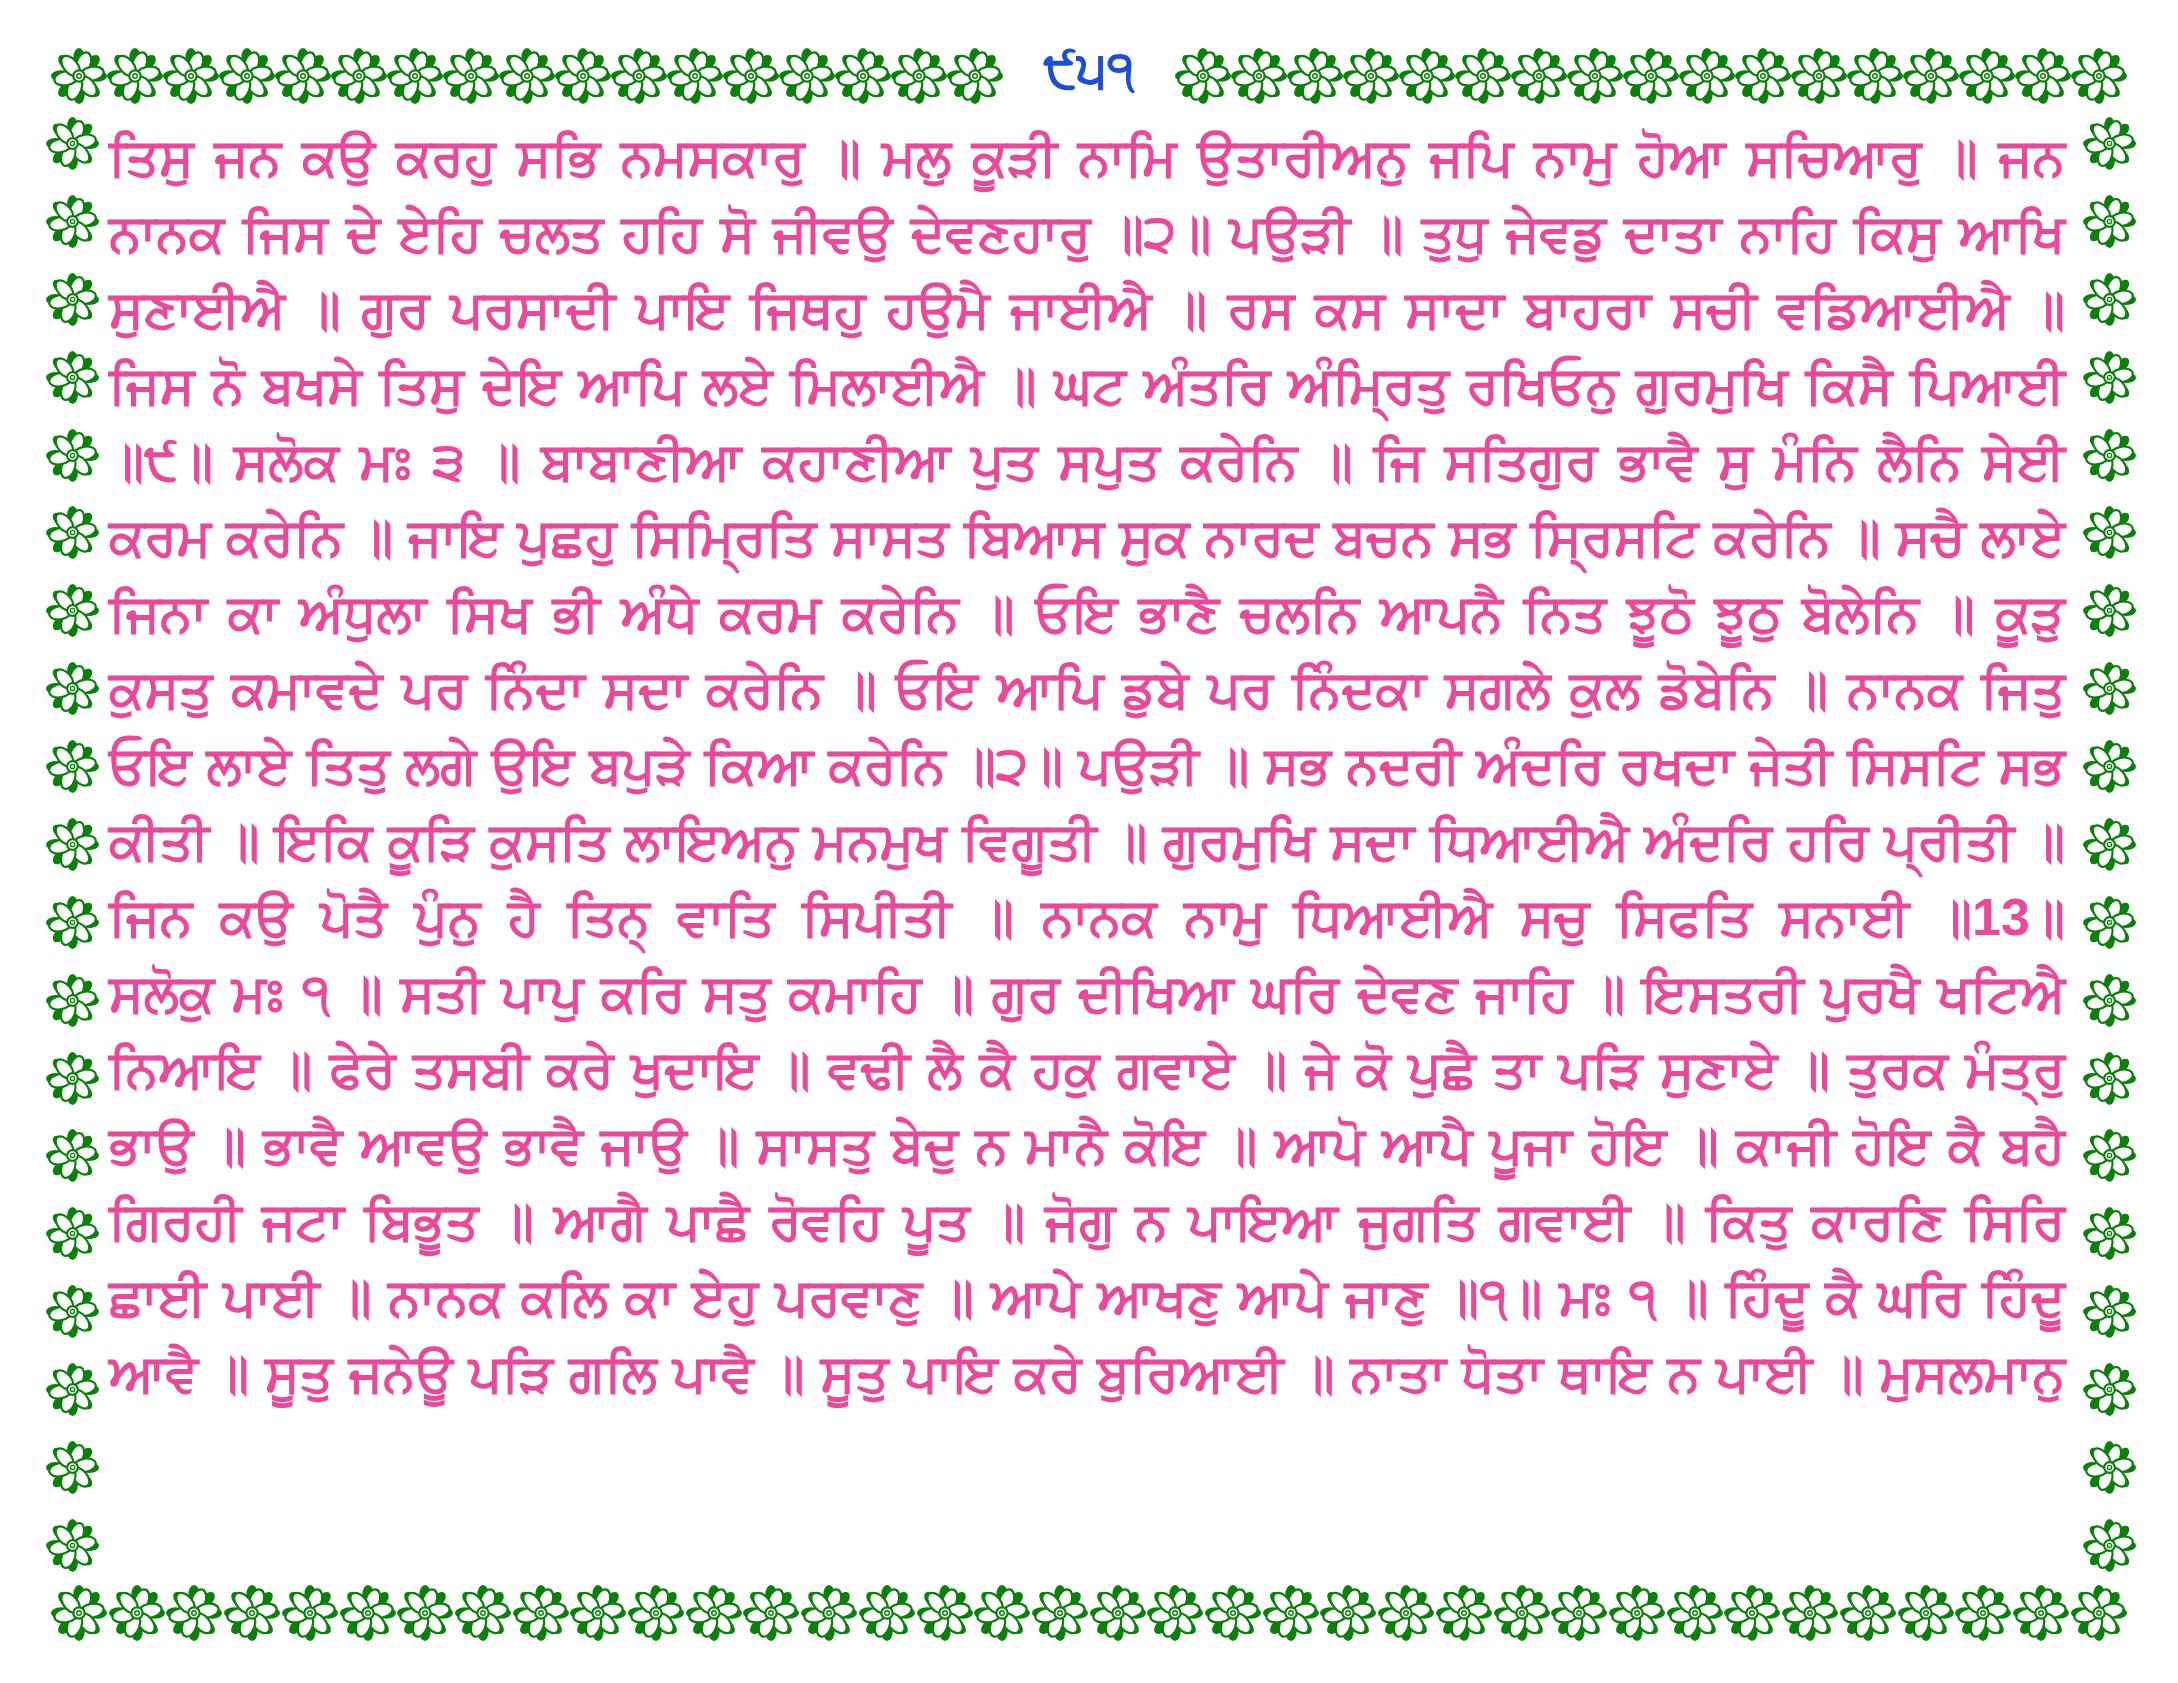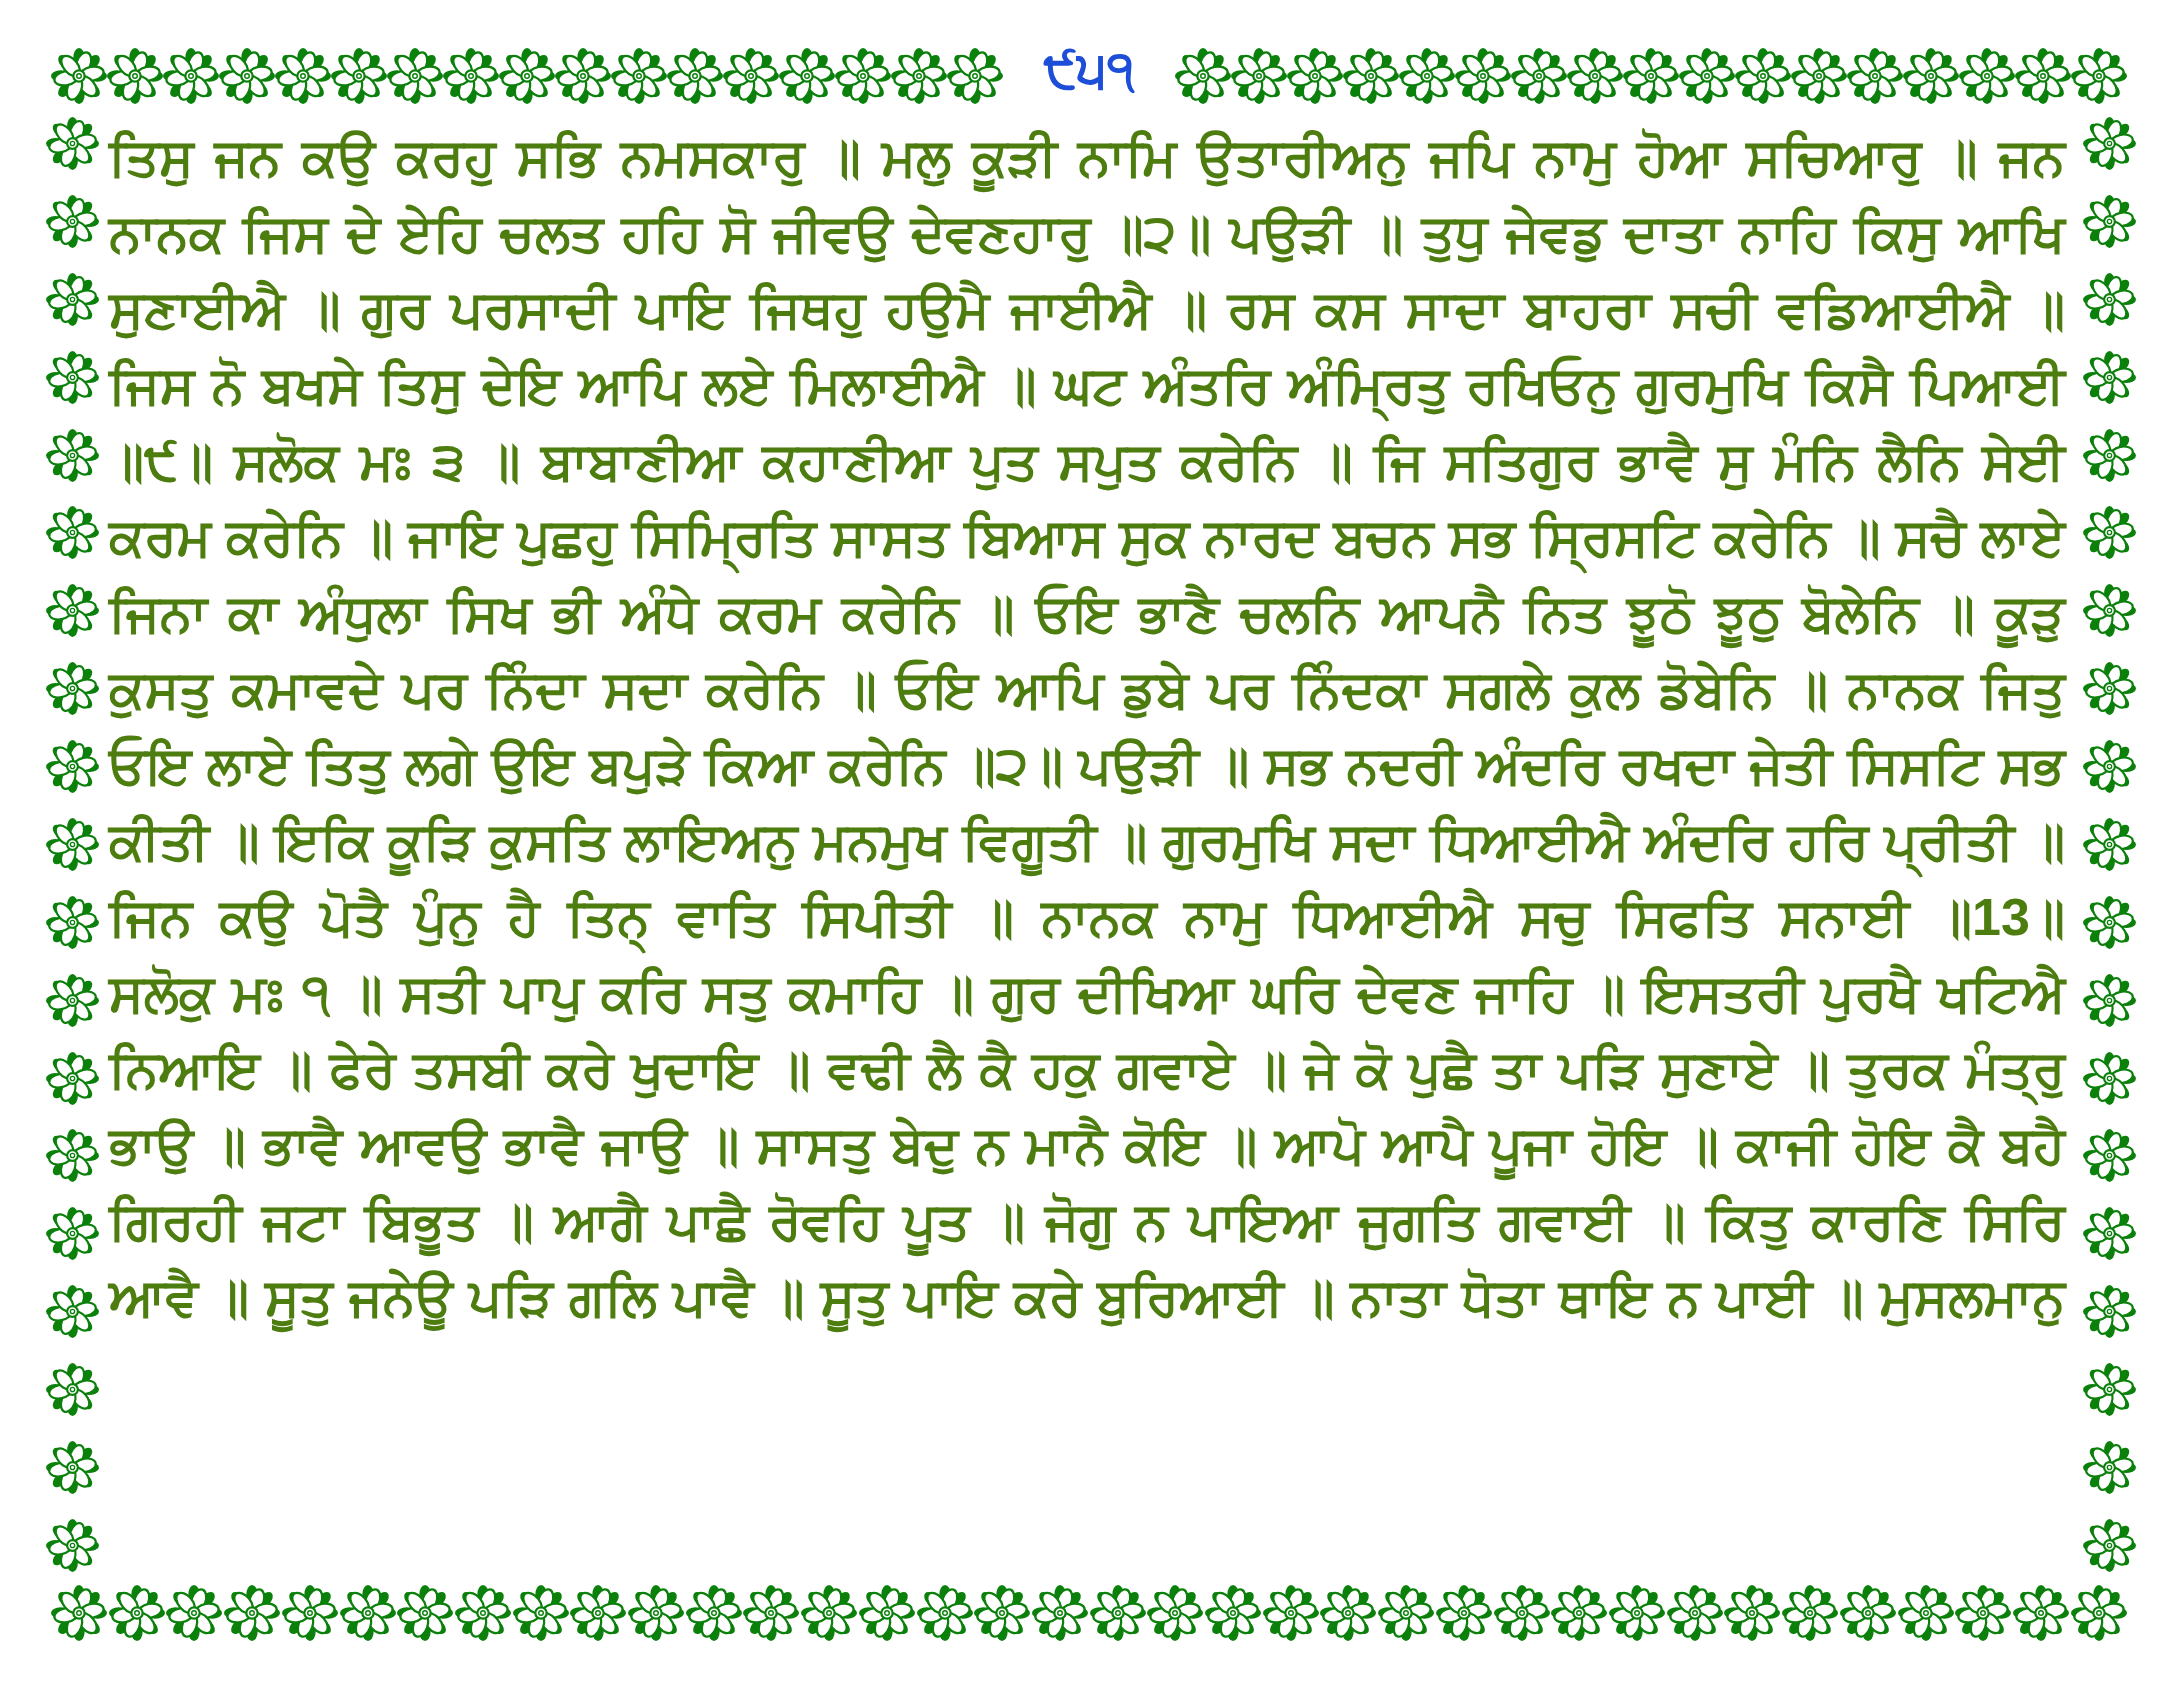--- a/index.html
+++ b/index.html
@@ -36,21 +36,21 @@
   .text-block {
     position:absolute; left:109px; right:113px; top:119px;
     color:#000;
   }
   .text-line {
     font-size:52px; font-weight:bold; line-height:76px; height:76px;
     white-space:nowrap; 
     white-space:normal;
     text-align:justify;
     text-align-last:justify;
-    color:#4d7c0f;
+    color:#ec4899;
   }
 </style>
 </head>
 <body>
 
 <div class="page">
 
   <div class="border-top">
     <div class="flower-group" id="top-left-flowers">
         <svg class="flower" width="56" height="56" viewBox="0 0 64 64">
@@ -1369,20 +1369,21 @@
       <div class="text-line">ਕਰਮ ਕਰੇਨਿ ॥ ਜਾਇ ਪੁਛਹੁ ਸਿਮ੍ਰਿਤਿ ਸਾਸਤ ਬਿਆਸ ਸੁਕ ਨਾਰਦ ਬਚਨ ਸਭ ਸ੍ਰਿਸਟਿ ਕਰੇਨਿ ॥ ਸਚੈ ਲਾਏ</div>
       <div class="text-line">ਜਿਨਾ ਕਾ ਅੰਧੁਲਾ ਸਿਖ ਭੀ ਅੰਧੇ ਕਰਮ ਕਰੇਨਿ ॥ ਓਇ ਭਾਣੈ ਚਲਨਿ ਆਪਨੈ ਨਿਤ ਝੂਠੋ ਝੂਠੁ ਬੋਲੇਨਿ ॥ ਕੂੜੁ</div>
       <div class="text-line">ਕੁਸਤੁ ਕਮਾਵਦੇ ਪਰ ਨਿੰਦਾ ਸਦਾ ਕਰੇਨਿ ॥ ਓਇ ਆਪਿ ਡੁਬੇ ਪਰ ਨਿੰਦਕਾ ਸਗਲੇ ਕੁਲ ਡੋਬੇਨਿ ॥ ਨਾਨਕ ਜਿਤੁ</div>
       <div class="text-line">ਓਇ ਲਾਏ ਤਿਤੁ ਲਗੇ ਉਇ ਬਪੁੜੇ ਕਿਆ ਕਰੇਨਿ ॥੨॥ ਪਉੜੀ ॥ ਸਭ ਨਦਰੀ ਅੰਦਰਿ ਰਖਦਾ ਜੇਤੀ ਸਿਸਟਿ ਸਭ</div>
       <div class="text-line">ਕੀਤੀ ॥ ਇਕਿ ਕੂੜਿ ਕੁਸਤਿ ਲਾਇਅਨੁ ਮਨਮੁਖ ਵਿਗੂਤੀ ॥ ਗੁਰਮੁਖਿ ਸਦਾ ਧਿਆਈਐ ਅੰਦਰਿ ਹਰਿ ਪ੍ਰੀਤੀ ॥</div>
       <div class="text-line">ਜਿਨ ਕਉ ਪੋਤੈ ਪੁੰਨੁ ਹੈ ਤਿਨ੍ ਵਾਤਿ ਸਿਪੀਤੀ ॥ ਨਾਨਕ ਨਾਮੁ ਧਿਆਈਐ ਸਚੁ ਸਿਫਤਿ ਸਨਾਈ ॥13॥</div>
       <div class="text-line">ਸਲੋਕੁ ਮਃ ੧ ॥ ਸਤੀ ਪਾਪੁ ਕਰਿ ਸਤੁ ਕਮਾਹਿ ॥ ਗੁਰ ਦੀਖਿਆ ਘਰਿ ਦੇਵਣ ਜਾਹਿ ॥ ਇਸਤਰੀ ਪੁਰਖੈ ਖਟਿਐ</div>
       <div class="text-line">ਨਿਆਇ ॥ ਫੇਰੇ ਤਸਬੀ ਕਰੇ ਖੁਦਾਇ ॥ ਵਢੀ ਲੈ ਕੈ ਹਕੁ ਗਵਾਏ ॥ ਜੇ ਕੋ ਪੁਛੈ ਤਾ ਪੜਿ ਸੁਣਾਏ ॥ ਤੁਰਕ ਮੰਤ੍ਰੁ</div>
       <div class="text-line">ਭਾਉ ॥ ਭਾਵੈ ਆਵਉ ਭਾਵੈ ਜਾਉ ॥ ਸਾਸਤੁ ਬੇਦੁ ਨ ਮਾਨੈ ਕੋਇ ॥ ਆਪੋ ਆਪੈ ਪੂਜਾ ਹੋਇ ॥ ਕਾਜੀ ਹੋਇ ਕੈ ਬਹੈ</div>
       <div class="text-line">ਗਿਰਹੀ ਜਟਾ ਬਿਭੂਤ ॥ ਆਗੈ ਪਾਛੈ ਰੋਵਹਿ ਪੂਤ ॥ ਜੋਗੁ ਨ ਪਾਇਆ ਜੁਗਤਿ ਗਵਾਈ ॥ ਕਿਤੁ ਕਾਰਣਿ ਸਿਰਿ</div>
+      <div class="text-line">ਛਾਈ ਪਾਈ ॥ ਨਾਨਕ ਕਲਿ ਕਾ ਏਹੁ ਪਰਵਾਣੁ ॥ ਆਪੇ ਆਖਣੁ ਆਪੇ ਜਾਣੁ ॥੧॥ ਮਃ ੧ ॥ ਹਿੰਦੂ ਕੈ ਘਰਿ ਹਿੰਦੂ</div>
       <div class="text-line">ਆਵੈ ॥ ਸੂਤੁ ਜਨੇਊ ਪੜਿ ਗਲਿ ਪਾਵੈ ॥ ਸੂਤੁ ਪਾਇ ਕਰੇ ਬੁਰਿਆਈ ॥ ਨਾਤਾ ਧੋਤਾ ਥਾਇ ਨ ਪਾਈ ॥ ਮੁਸਲਮਾਨੁ</div>
     </div>
 
   <div class="border-bottom" id="bottom-flowers">
       <svg class="flower" width="56" height="56" viewBox="0 0 64 64">
         <ellipse cx="32" cy="11" rx="6.5" ry="11" fill="#0b800b" transform="rotate(0 32 32)"></ellipse>
         <ellipse cx="32" cy="11" rx="6.5" ry="11" fill="#0b800b" transform="rotate(45 32 32)"></ellipse>
         <ellipse cx="32" cy="11" rx="6.5" ry="11" fill="#0b800b" transform="rotate(90 32 32)"></ellipse>
         <ellipse cx="32" cy="11" rx="6.5" ry="11" fill="#0b800b" transform="rotate(135 32 32)"></ellipse>
         <ellipse cx="32" cy="11" rx="6.5" ry="11" fill="#0b800b" transform="rotate(180 32 32)"></ellipse>

